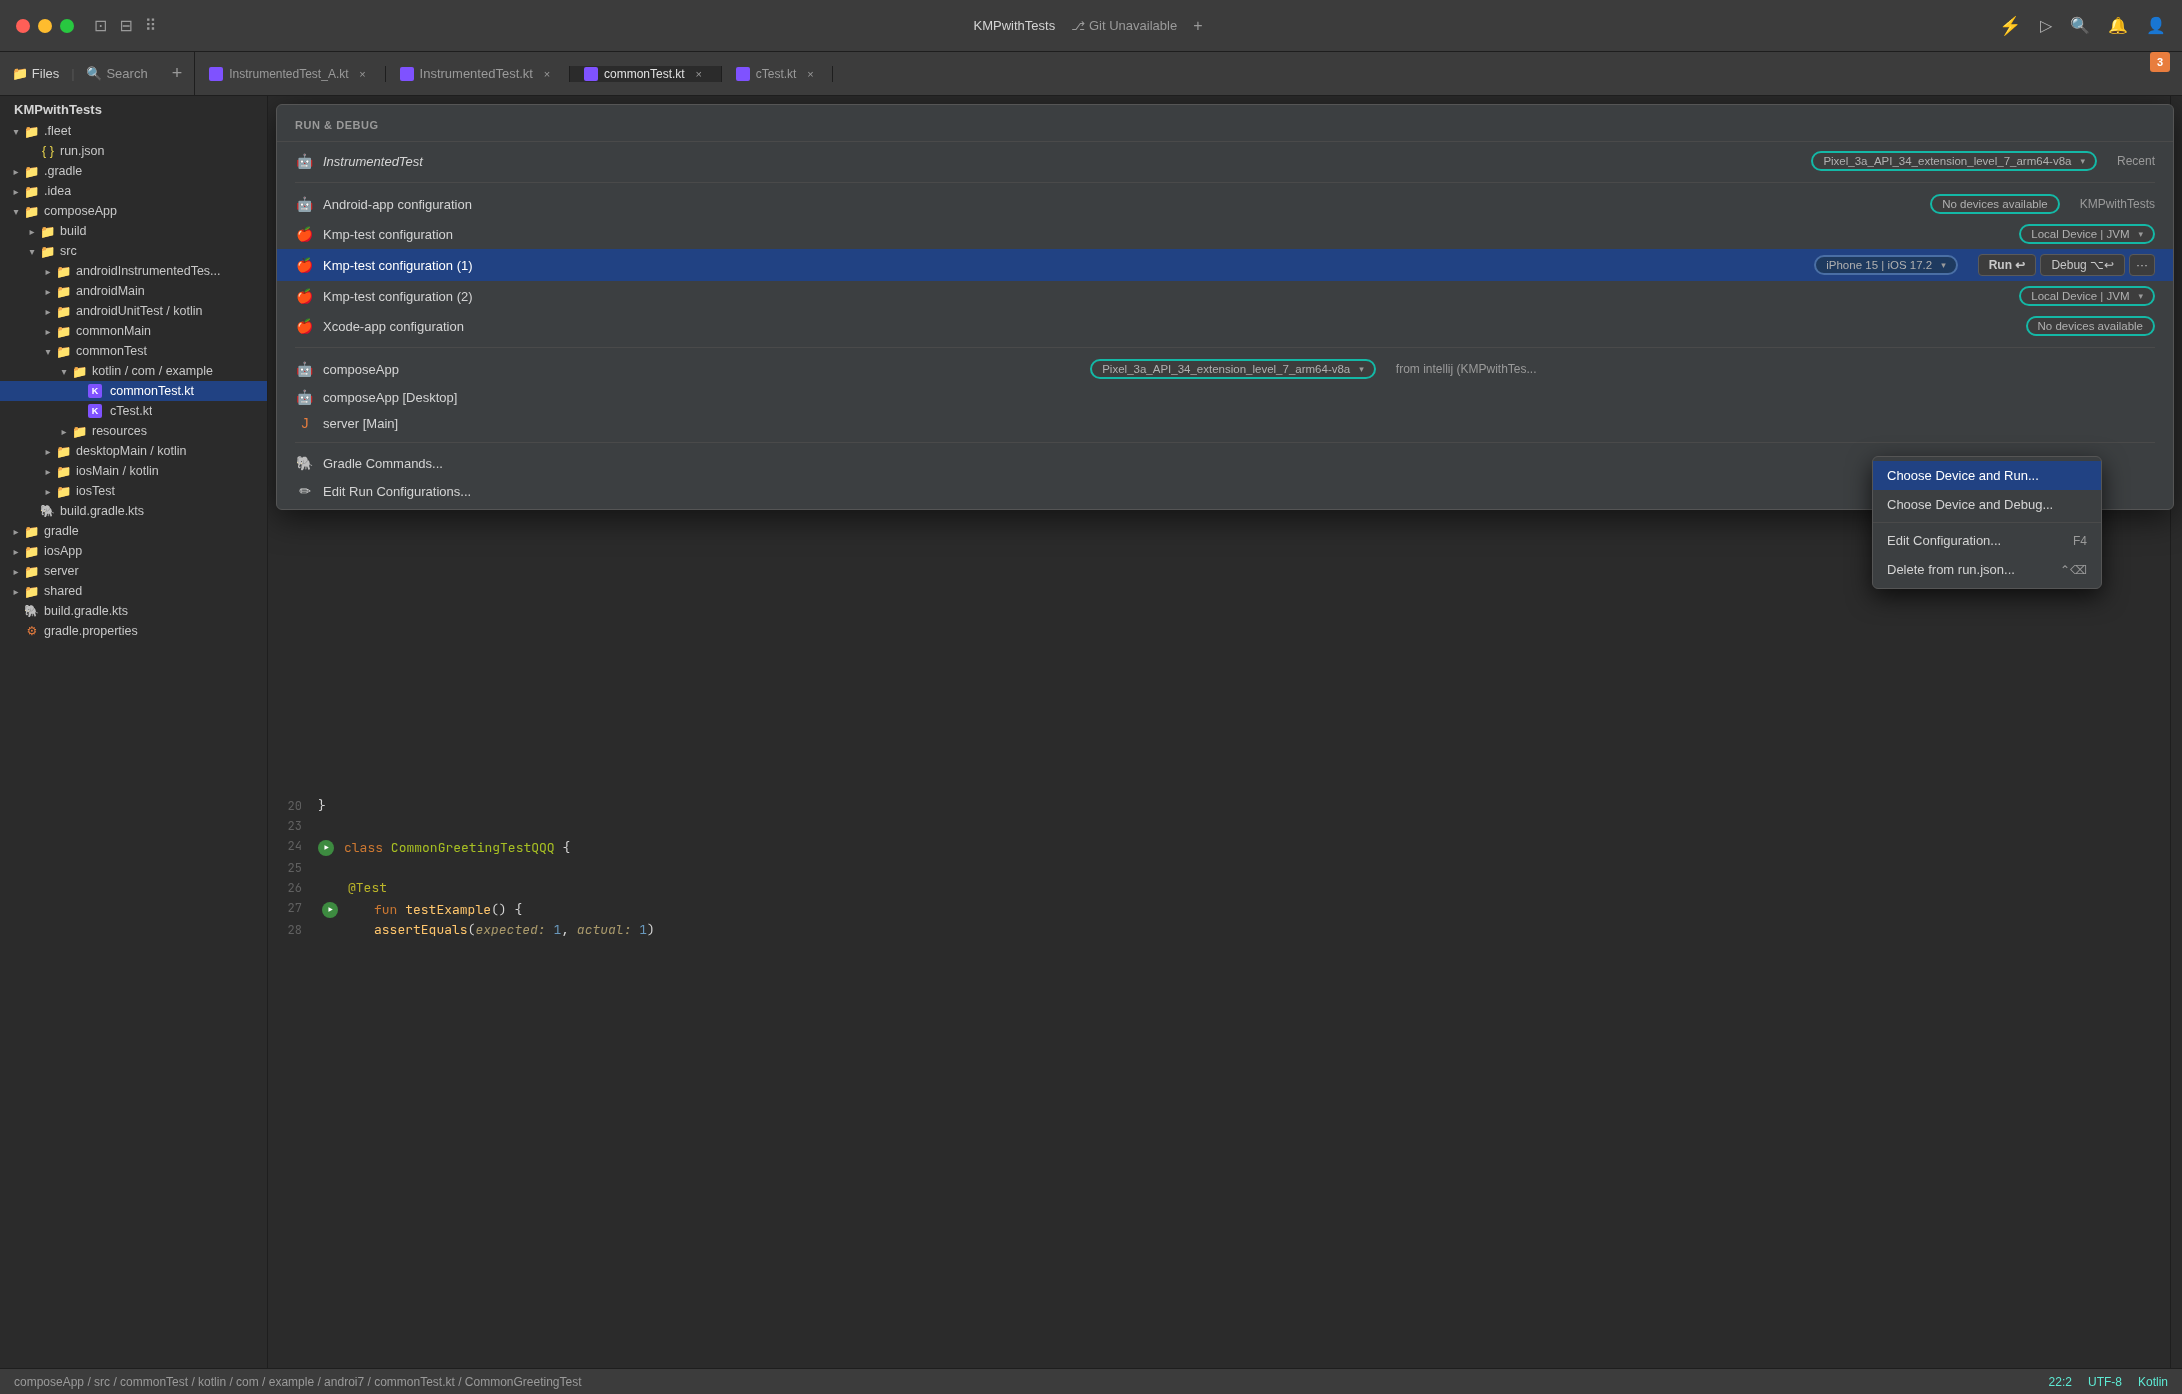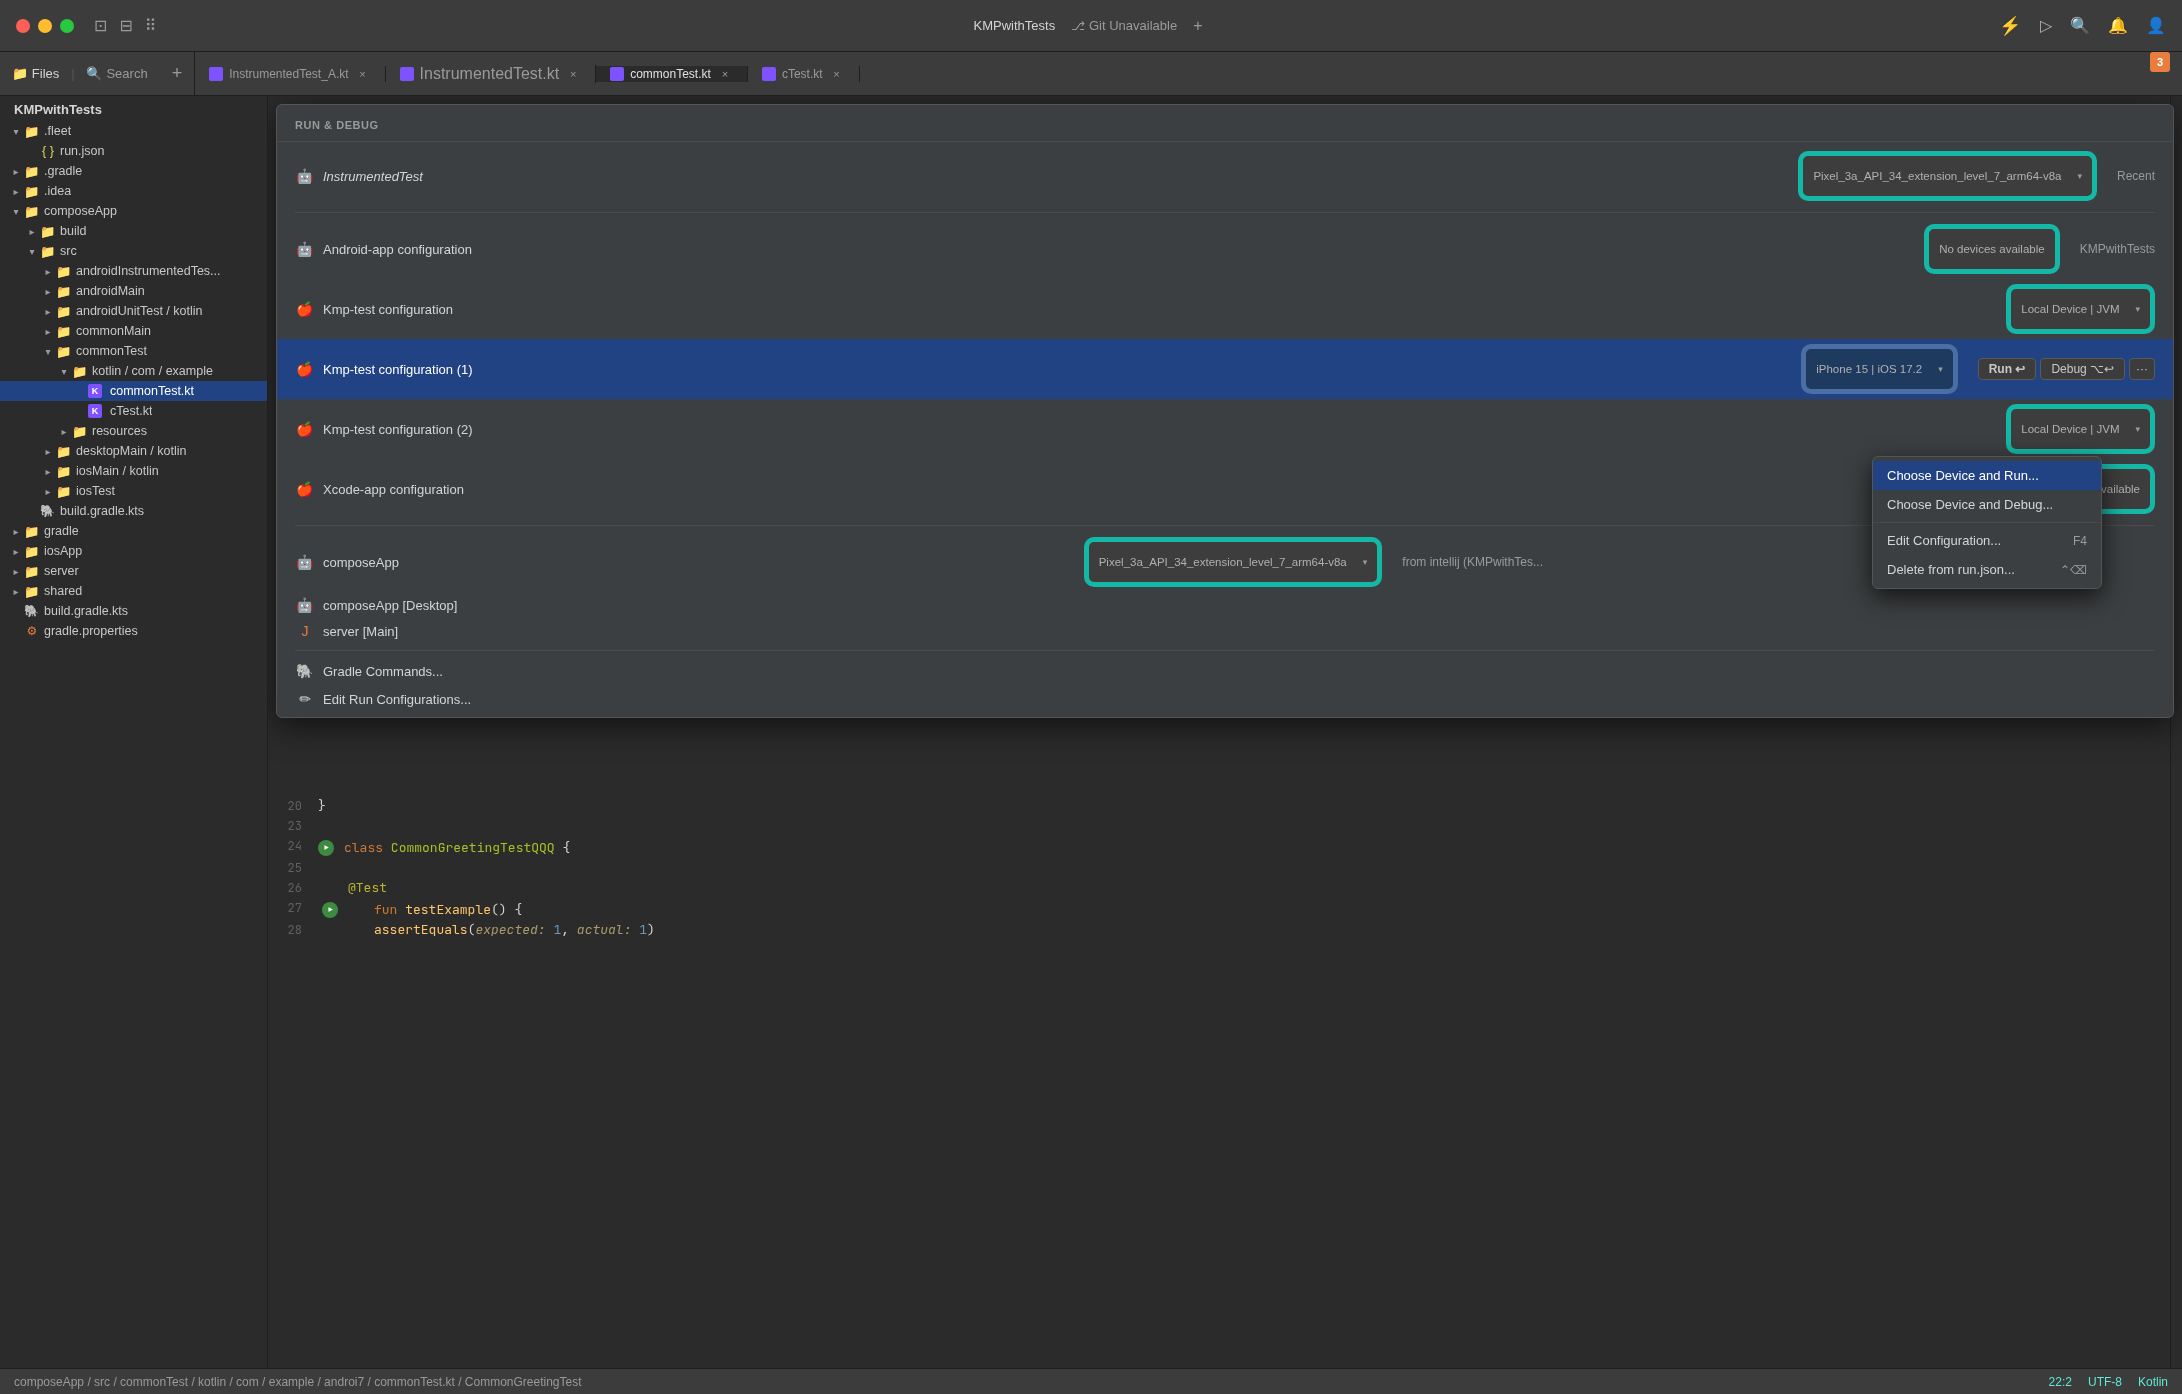--- a/index.html
+++ b/index.html
@@ -301,28 +301,28 @@
       padding: 5px 18px;
       cursor: pointer;
       font-size: 13px;
       color: #d4d4d4;
       gap: 8px;
     }
     .run-config-item.highlighted { background: #214283; color: #fff; }
     .run-config-label { flex: 1; }
     .device-badge {
       background: #3d3d3d;
-      border: 5px solid #14b8a6;
+      border: 2px solid #14b8a6;
       border-radius: 10px;
-      padding: 14px 10px;
+      padding: 2px 10px;
       font-size: 11.5px;
       color: #b0b0b0;
       display: flex;
       align-items: center;
-      gap: 16px;
+      gap: 9px;
     }
     .device-badge .caret { color: #9a9a9a; font-size: 9px; }
     .recent-label { color: #9a9a9a; font-size: 12px; }
     .run-btn-small {
       background: #3c3c3c;
       border: 1px solid #5a5a5a;
       border-radius: 4px;
       padding: 3px 10px;
       font-size: 12px;
       color: #c8c8c8;
@@ -438,21 +438,21 @@
     <span style="margin-left:16px;font-size:18px;color:#9a9a9a;cursor:pointer;">+</span>
   </div>
   <div class="tabs-container">
     <div class="tab">
       <div class="tab-icon kotlin"></div>
       <span style="font-size:12px;">InstrumentedTest_A.kt</span>
       <span class="tab-close">×</span>
     </div>
     <div class="tab">
       <div class="tab-icon kotlin"></div>
-      <span style="font-size:16px;">InstrumentedTest.kt</span>
+      <span style="font-size:13px;">InstrumentedTest.kt</span>
       <span class="tab-close">×</span>
     </div>
     <div class="tab active">
       <div class="tab-icon kotlin"></div>
       <span style="font-size:12px;">commonTest.kt</span>
       <span class="tab-close">×</span>
     </div>
     <div class="tab">
       <div class="tab-icon kotlin"></div>
       <span style="font-size:12px;">cTest.kt</span>

